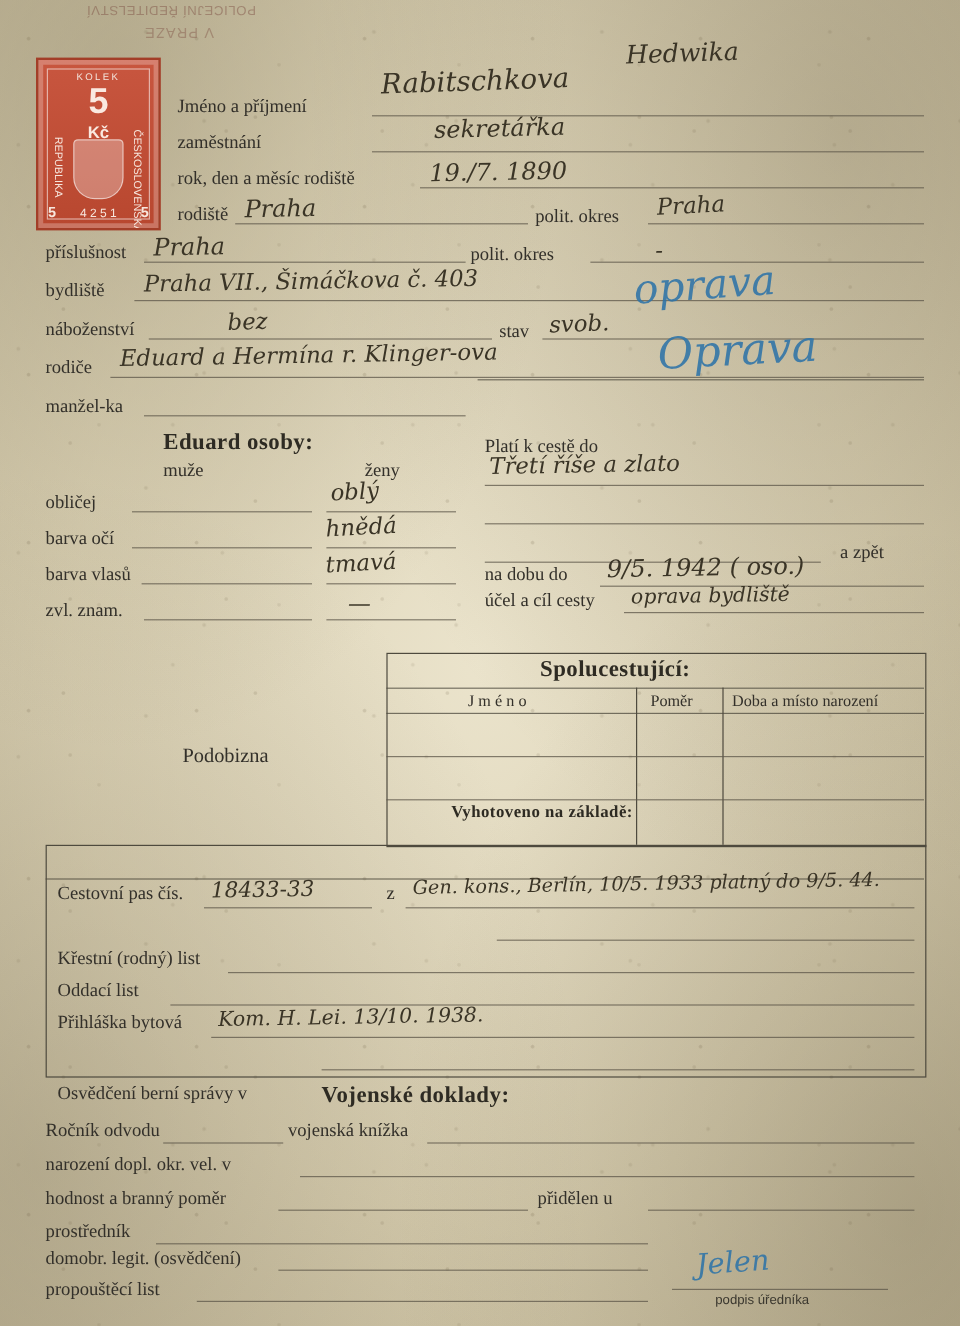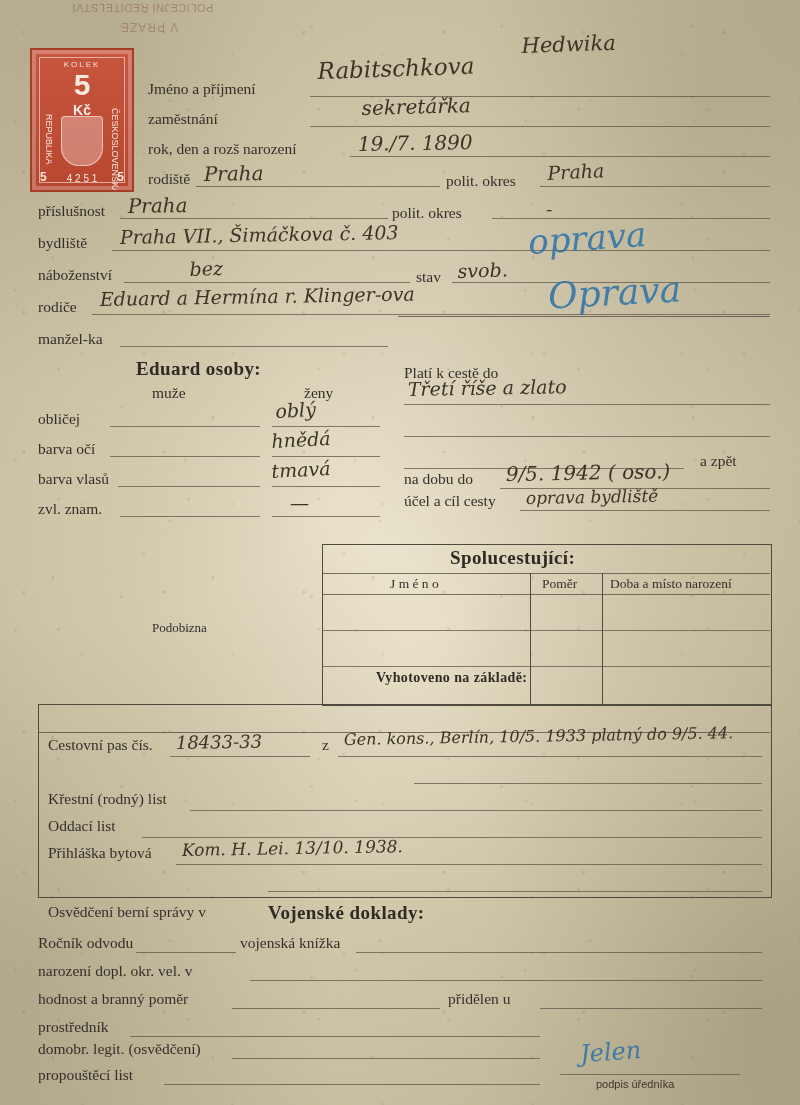--- a/index.html
+++ b/index.html
@@ -193,21 +193,21 @@
 
     <div class="lbl" style="left:148px; top:80px;">Jméno a příjmení</div>
     <div class="rule" style="left:310px; top:96px; width:460px;"></div>
     <div class="hand" style="left:318px; top:58px; font-size:23px; transform:rotate(-2deg);">Rabitschkova</div>
     <div class="hand" style="left:522px; top:34px; font-size:21px; transform:rotate(-2deg);">Hedwika</div>
 
     <div class="lbl" style="left:148px; top:110px;">zaměstnání</div>
     <div class="rule" style="left:310px; top:126px; width:460px;"></div>
     <div class="hand" style="left:362px; top:96px; font-size:20px; transform:rotate(-1.5deg);">sekretářka</div>
 
-    <div class="lbl" style="left:148px; top:140px;">rok, den a rozš narození</div>
+    <div class="lbl" style="left:148px; top:140px;">rok, den a měsíc rodiště</div>
     <div class="rule" style="left:350px; top:156px; width:420px;"></div>
     <div class="hand" style="left:358px; top:132px; font-size:20px; transform:rotate(-1deg);">19./7. 1890</div>
 
     <div class="lbl" style="left:148px; top:170px;">rodiště</div>
     <div class="rule" style="left:196px; top:186px; width:244px;"></div>
     <div class="hand" style="left:204px; top:162px; font-size:20px; transform:rotate(-1deg);">Praha</div>
     <div class="lbl" style="left:446px; top:172px;">polit. okres</div>
     <div class="rule" style="left:540px; top:186px; width:230px;"></div>
     <div class="hand" style="left:548px; top:162px; font-size:19px; transform:rotate(-3deg);">Praha</div>
 
@@ -234,21 +234,21 @@
     <div class="hand" style="left:100px; top:288px; font-size:19px; transform:rotate(-1deg);">Eduard a Hermína r. Klinger-ova</div>
 
     <div class="lbl" style="left:38px; top:330px;">manžel-ka</div>
     <div class="rule" style="left:120px; top:346px; width:268px;"></div>
     <div class="hand" style="left:128px; top:324px; font-size:19px;"></div>
 
     <div class="blue" style="left:528px; top:218px; font-size:34px; transform:rotate(-4deg);">oprava</div>
     <div class="blue" style="left:548px; top:272px; font-size:36px; transform:rotate(-3deg);">Oprava</div>
 
     <div class="hdr" style="left:136px; top:358px;">Eduard osoby:</div>
-    <div class="lbl" style="left:136px; top:384px;margin-left:16px;">muže</div>
+    <div class="lbl" style="left:136px; top:384px;">muže</div>
     <div class="lbl" style="left:304px; top:384px;">ženy</div>
 
     <div class="lbl" style="left:38px; top:410px;">obličej</div>
     <div class="rule" style="left:110px; top:426px; width:150px;"></div>
     <div class="rule" style="left:272px; top:426px; width:108px;"></div>
     <div class="hand" style="left:276px; top:400px; font-size:19px; transform:rotate(-3deg);">oblý</div>
 
     <div class="lbl" style="left:38px; top:440px;">barva očí</div>
     <div class="rule" style="left:110px; top:456px; width:150px;"></div>
     <div class="rule" style="left:272px; top:456px; width:108px;"></div>
@@ -275,21 +275,21 @@
     <div class="lbl" style="left:700px; top:452px;">a zpět</div>
 
     <div class="lbl" style="left:404px; top:470px;">na dobu do</div>
     <div class="rule" style="left:500px; top:488px; width:270px;"></div>
     <div class="hand" style="left:506px; top:462px; font-size:20px; transform:rotate(-1deg);">9/5. 1942 ( oso.)</div>
 
     <div class="lbl" style="left:404px; top:492px;">účel a cíl cesty</div>
     <div class="rule" style="left:520px; top:510px; width:250px;"></div>
     <div class="hand" style="left:526px; top:488px; font-size:17px; transform:rotate(-1deg);">oprava bydliště</div>
 
-    <div class="lbl" style="left:152px; top:620px; font-size:13px;">Podobizna</div>
+    <div class="lbl" style="left:152px; top:620px; font-size:17px;">Podobizna</div>
 
     <div class="box" style="left:322px; top:544px; width:448px; height:160px;"></div>
     <div class="hdr" style="left:450px; top:547px; font-size:19px;">Spolucestující:</div>
     <div class="rule" style="left:322px; top:573px; width:448px; border-bottom:1.3px solid #4e4a3e;"></div>
     <div class="rule" style="left:322px; top:594px; width:448px; border-bottom:1.3px solid #4e4a3e;"></div>
     <div class="box" style="left:530px; top:573px; width:0; height:131px; border-width:0 0 0 1.3px;"></div>
     <div class="box" style="left:602px; top:573px; width:0; height:131px; border-width:0 0 0 1.3px;"></div>
     <div class="tbl-h" style="left:390px; top:576px;">J m é n o</div>
     <div class="tbl-h" style="left:542px; top:576px;">Poměr</div>
     <div class="tbl-h" style="left:610px; top:576px;">Doba a místo narození</div>

